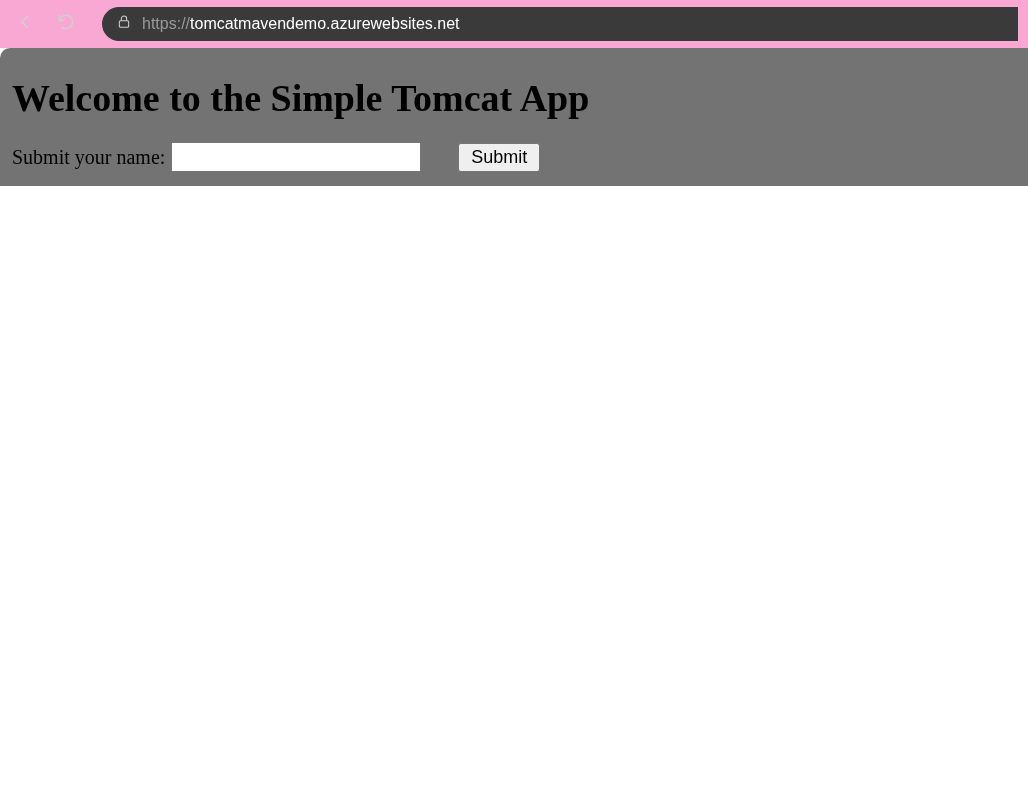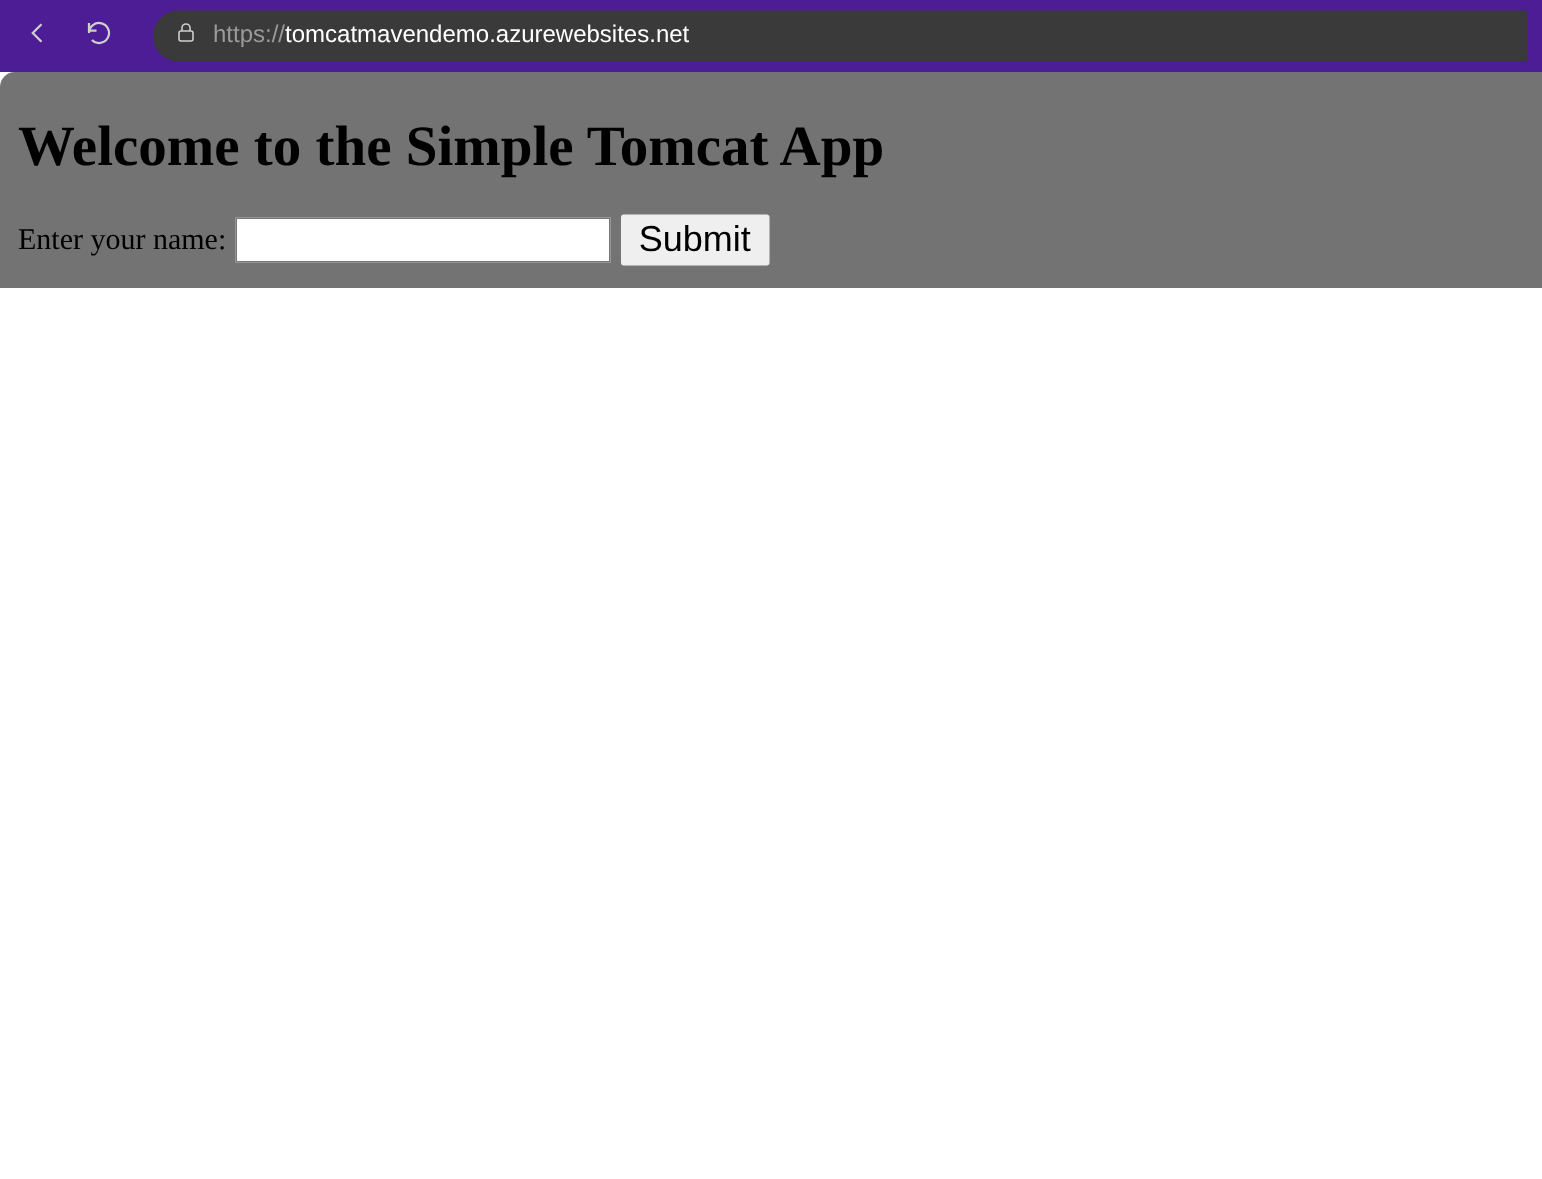--- a/index.html
+++ b/index.html
@@ -5,21 +5,21 @@
     * {
       box-sizing: border-box;
     }
     body {
       margin: 0;
       padding: 0;
       font-family: "Times New Roman", Times, serif;
       background: #fff;
     }
     .browser-chrome {
-      background: #4c1d95;
+      background: #f9a8d4;
       height: 48px;
       display: flex;
       align-items: center;
       padding: 0 10px;
       gap: 8px;
     }
     .nav-button {
       width: 32px;
       height: 32px;
       display: flex;
@@ -88,26 +88,27 @@
       font-family: Arial, sans-serif;
       font-size: 16px;
       height: 30px;
       width: 250px;
       border: 1px solid #767676;
       padding: 2px 4px;
       background: #fff;
     }
     .submit-button {
       font-family: Arial, sans-serif;
-      font-size: 24px;
+      font-size: 18px;
       padding: 3px 12px;
       background: #efefef;
       border: 1px solid #767676;
       border-radius: 3px;
       cursor: pointer;
+      margin-left: 31px;
     }
   </style>
 </head>
 <body>
 
 <div class="browser-chrome">
   <div class="nav-button">
     <span>
       <svg viewBox="0 0 24 24">
           <path d="M14 5l-7 7 7 7"></path>
@@ -131,17 +132,17 @@
     </span>
     <span class="url-text">
       <span>https://</span><span class="domain">tomcatmavendemo.azurewebsites.net</span><span></span>
     </span>
   </div>
 </div>
 
 <div class="page">
   <h1 class="page-title">Welcome to the Simple Tomcat App</h1>
   <div class="form-row">
-    <span class="form-label">Enter your name:</span>
+    <span class="form-label">Submit your name:</span>
     <input class="name-input" type="text" value="" style="">
     <button class="submit-button">Submit</button>
   </div>
 </div>
 
 </body></html>

